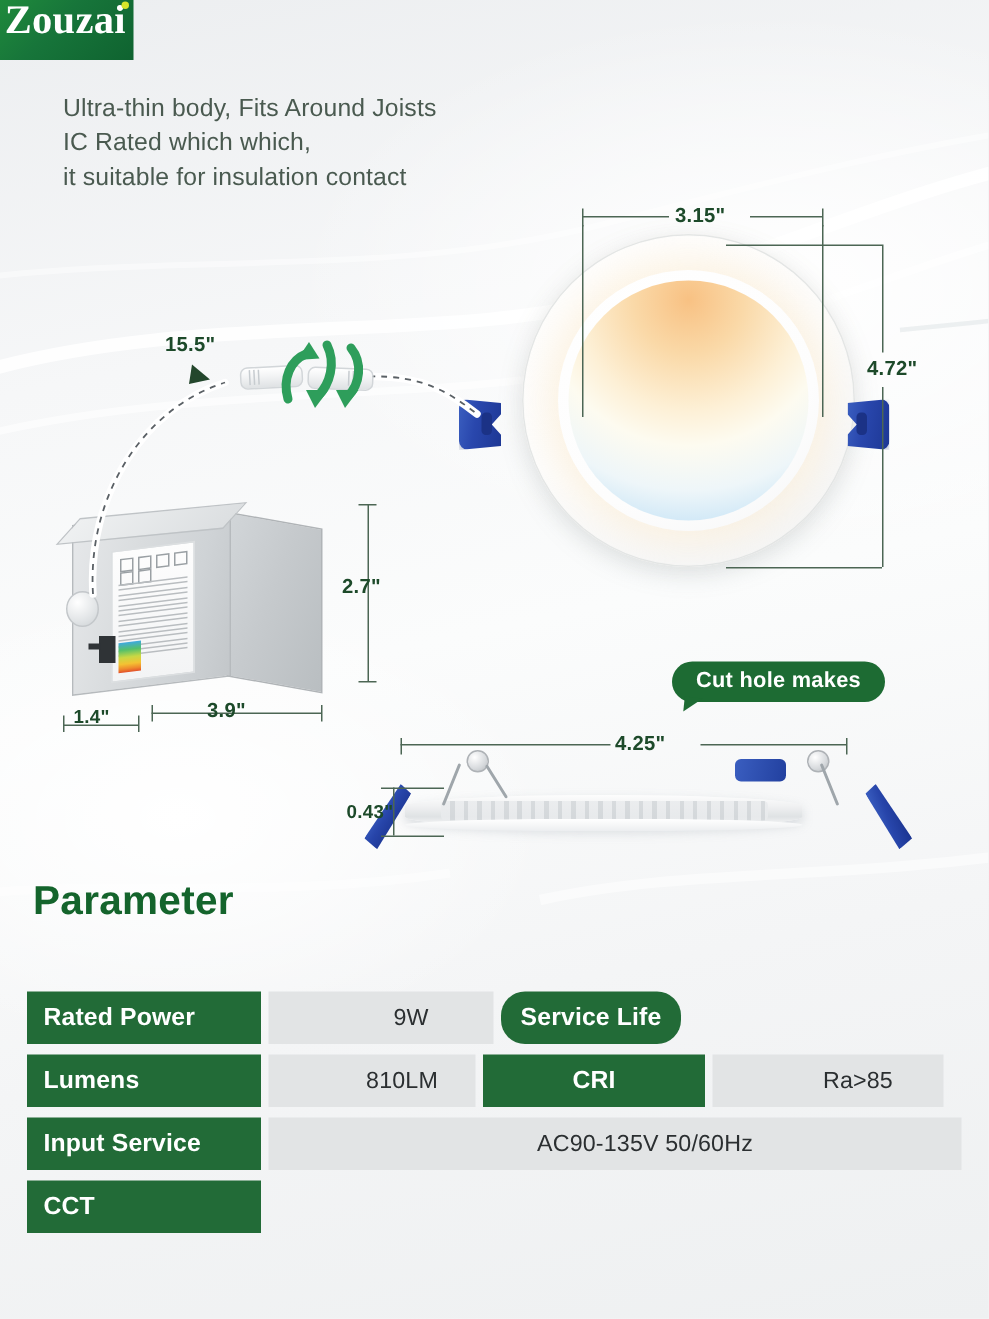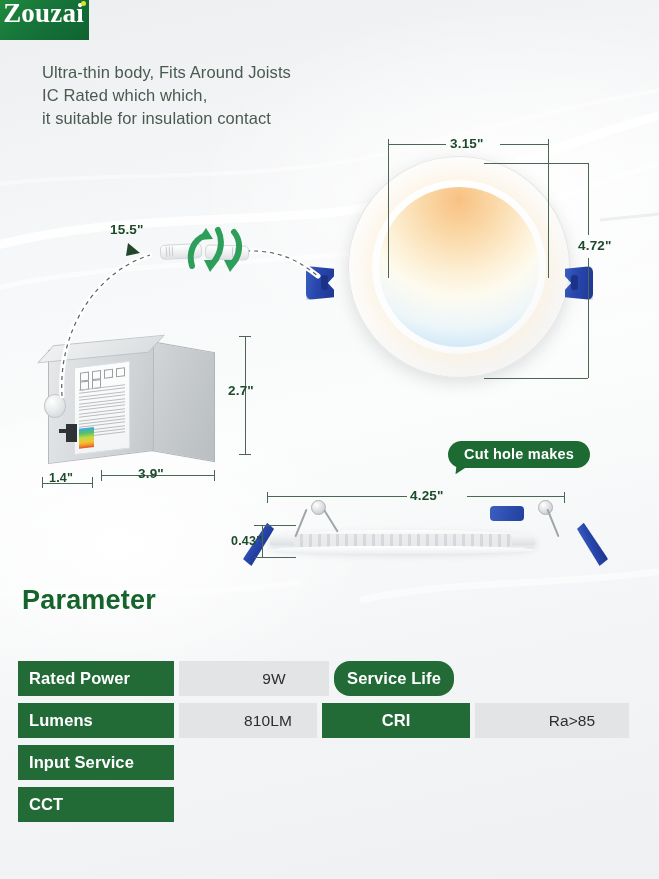--- a/index.html
+++ b/index.html
@@ -403,20 +403,21 @@
       <div class="cell val" style="width:138px;">810LM</div>
       <div class="gap"></div>
       <div class="cell lab ctr" style="width:148px;">CRI</div>
       <div class="gap"></div>
       <div class="cell val" style="width:154px;">Ra&gt;85</div>
     </div>
 
     <div class="trow">
       <div class="cell lab" style="width:156px;">Input Service</div>
       <div class="gap"></div>
+      <div class="cell val" style="width:462px;">AC90-135V  50/60Hz</div>
     </div>
 
     <div class="trow">
       <div class="cell lab" style="width:156px;">CCT</div>
       <div class="gap"></div>
     </div>
 
   </div>
 
 </div>

